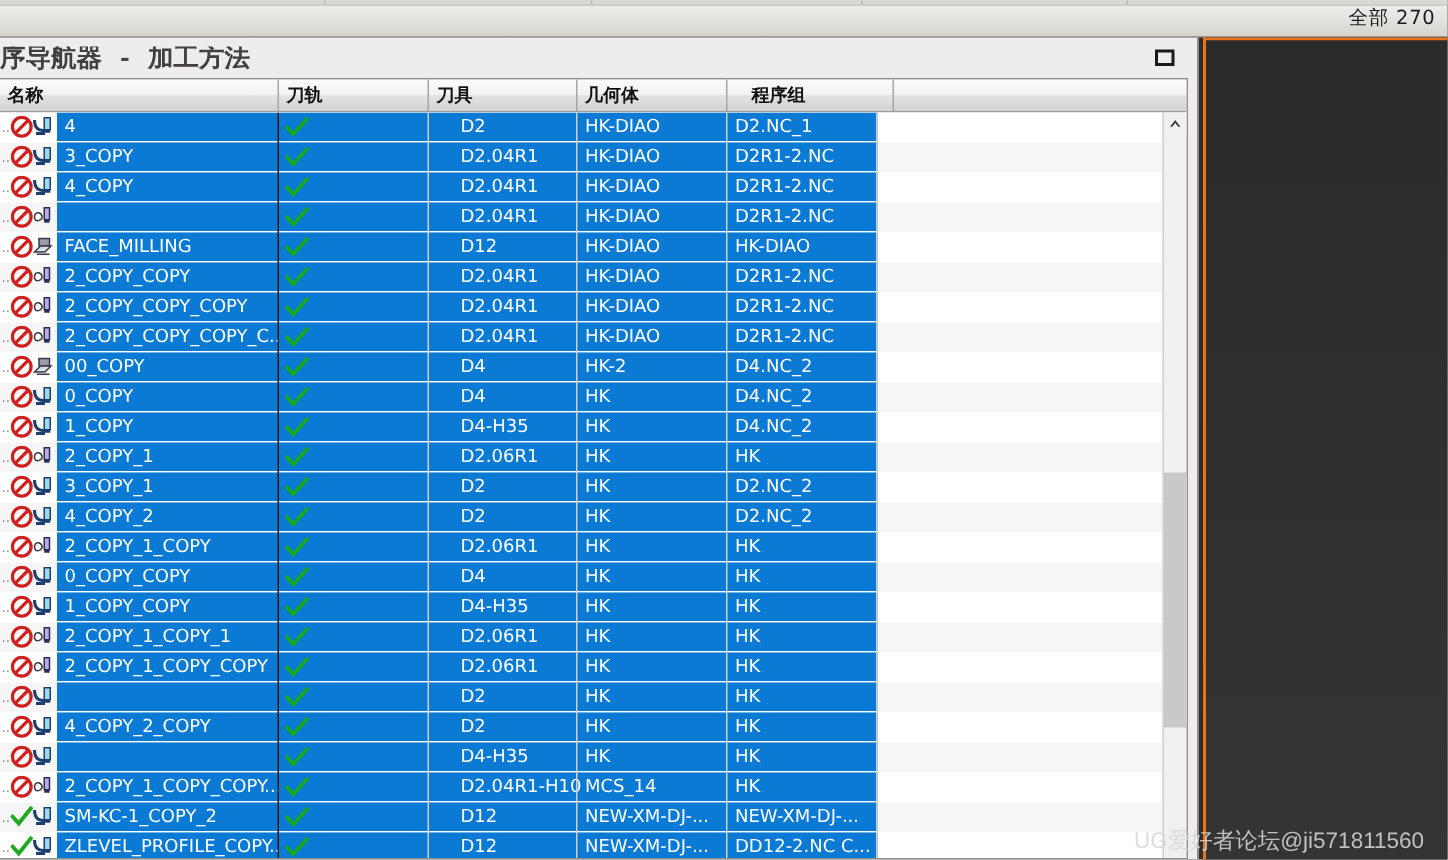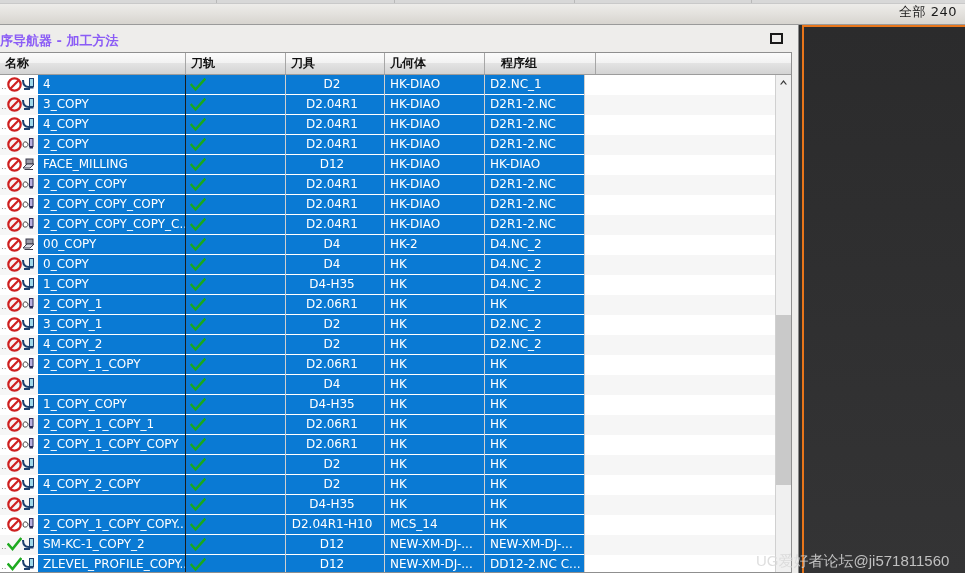--- a/index.html
+++ b/index.html
@@ -31,23 +31,24 @@
   }
 
   
   .panel{
     position:absolute;left:0;top:25px;width:799px;height:548px;
     background:#eeedeb;box-sizing:border-box;
     border-right:1px solid #8a8a8a;
   }
   .panel-title{
     position:absolute;left:0;top:6px;height:20px;width:700px;
-    font-size:13px;font-weight:bold;color:#8b5cf6;
+    font-size:17px;font-weight:bold;color:#404040;
     line-height:20px;white-space:nowrap;overflow:hidden;
     padding-left:0px;
+    font-family:Liberation Mono, monospace;
   }
   .restore-btn{
     position:absolute;right:12px;top:7px;width:18px;height:15px;
     background:#eeedeb;border:0;padding:0;cursor:pointer;
   }
   .restore-btn .sq{
     position:absolute;left:2px;top:1px;width:13px;height:11px;
     border:2px solid #1a1a1a;background:transparent;box-sizing:border-box;
   }
 
@@ -89,21 +90,21 @@
     position:absolute;left:38px;top:0;width:547px;height:20px;
     background:#0a7ad4;border-bottom:1px solid #ffffff;
     box-sizing:border-box;
   }
   .cell{
     position:absolute;top:0;height:19px;line-height:19px;
     font-size:12px;color:#ffffff;white-space:nowrap;overflow:hidden;
     padding-left:5px;box-sizing:border-box;
   }
   .cell.c1{left:38px;width:148px;}
-  .cell.c3{left:280px;width:99px;text-align:center;}
+  .cell.c3{left:302px;width:99px;}
   .cell.c4{left:385px;width:100px;}
   .cell.c5{left:485px;width:100px;}
 
   
   .vline{position:absolute;top:0;width:1px;height:498px;background:#1b1b1b;z-index:6;}
   .vline.soft{background:#cfcfcf;}
 
   
   .icons{position:absolute;left:0;top:0;width:38px;height:20px;z-index:5;}
   .dots{position:absolute;left:1px;top:9px;font-size:9px;color:#8b8b8b;line-height:4px;letter-spacing:0px;}
@@ -156,21 +157,21 @@
 
 <div id="root">
 
   <div class="topstrip">
     <div class="hairline">
       <div class="tickmark" style="left:216px"></div>
       <div class="tickmark" style="left:394px"></div>
       <div class="tickmark" style="left:574px"></div>
       <div class="tickmark" style="left:751px"></div>
     </div>
-    <div class="allcount">全部 240</div>
+    <div class="allcount">全部 270</div>
   </div>
 
   <div class="panel">
 
     <div class="panel-title">序导航器 - 加工方法</div>
 
     <button class="restore-btn">
       <span class="sq"></span>
     </button>
 
@@ -266,21 +267,20 @@
               </svg>
               <svg class="ico b" viewBox="0 0 15 15">
                 <path d="M2 8 C2 4, 6 4, 7 7 C7.5 9.5, 4 11, 2.5 9.5 Z" fill="#ffffff" stroke="#3a3a3a" stroke-width="1"></path>
                 <rect x="8.5" y="1.5" width="3.5" height="8" fill="#b9b0e0" stroke="#2b2b55" stroke-width="1"></rect>
                 <rect x="8.5" y="9.5" width="3.5" height="2" fill="#2b2b55"></rect>
               </svg>
             </div>
             <svg class="tickcol" viewBox="0 0 16 16">
               <path d="M1.5 8 L5.5 12.5 L14.5 2.5" fill="none" stroke="#19a81b" stroke-width="2.4" stroke-linecap="square"></path>
             </svg>
-            <div class="cell c1">2_COPY</div>
             <div class="cell c3">D2.04R1</div>
             <div class="cell c4">HK-DIAO</div>
             <div class="cell c5">D2R1-2.NC</div>
           </div>
           <div class="row odd" style="top: 0px;">
             <div class="band"></div>
             <div class="sel"></div>
             <div class="icons">
               <span class="dots">..</span>
               <svg class="ico a" viewBox="0 0 15 15">
@@ -542,20 +542,21 @@
               </svg>
               <svg class="ico b" viewBox="0 0 15 15">
                 <path d="M2 3 C2 8, 4 10, 8 10 L8 12 L3 12" fill="none" stroke="#1b3f6e" stroke-width="2"></path>
                 <rect x="8.5" y="1.5" width="4" height="8" fill="#9fd8e8" stroke="#1b3f6e" stroke-width="1"></rect>
                 <rect x="8.5" y="9.5" width="4" height="2" fill="#1b3f6e"></rect>
               </svg>
             </div>
             <svg class="tickcol" viewBox="0 0 16 16">
               <path d="M1.5 8 L5.5 12.5 L14.5 2.5" fill="none" stroke="#19a81b" stroke-width="2.4" stroke-linecap="square"></path>
             </svg>
+            <div class="cell c1">0_COPY_COPY</div>
             <div class="cell c3">D4</div>
             <div class="cell c4">HK</div>
             <div class="cell c5">HK</div>
           </div>
           <div class="row odd" style="top: 0px;">
             <div class="band"></div>
             <div class="sel"></div>
             <div class="icons">
               <span class="dots">..</span>
               <svg class="ico a" viewBox="0 0 15 15">

